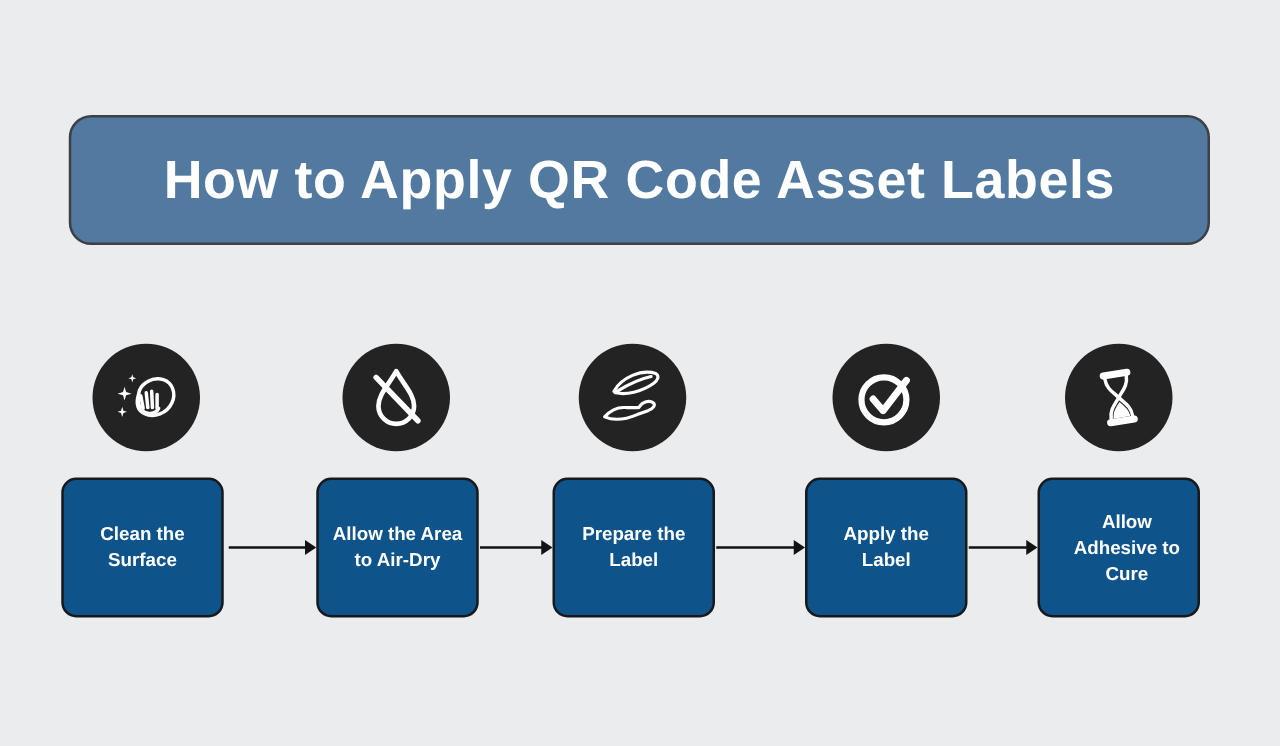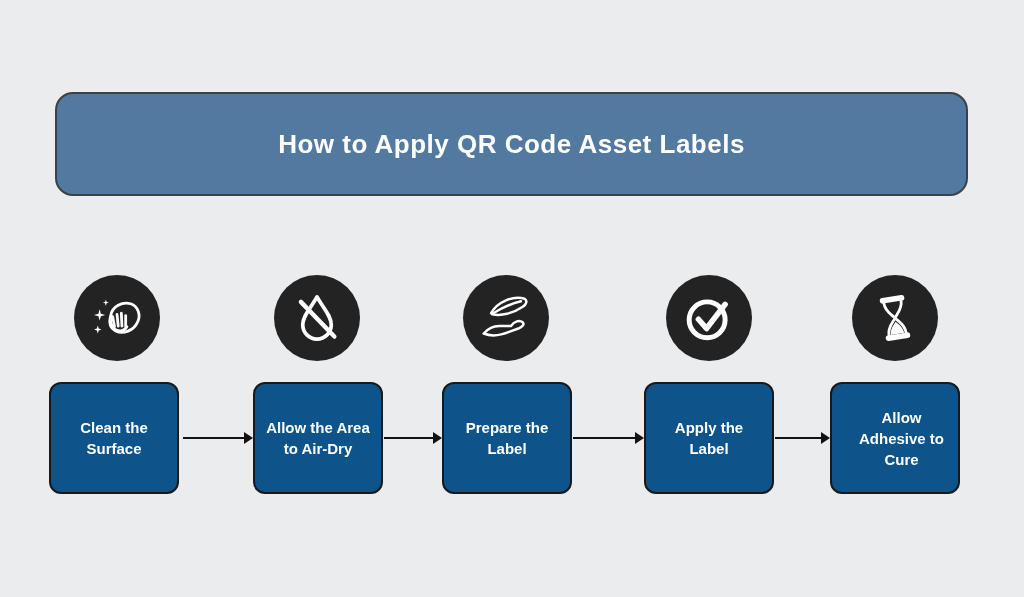--- a/index.html
+++ b/index.html
@@ -16,21 +16,21 @@
     left:55px;top:92px;
     width:913px;height:104px;
     background:#52799f;
     border:2px solid #3c4146;
     border-radius:18px;
     box-sizing:border-box;
     display:flex;align-items:center;justify-content:center;
   }
   .header-title{
     color:#ffffff;
-    font-size:26px;
+    font-size:43px;
     font-weight:700;
     letter-spacing:0.5px;
     text-align:center;
     margin:0;
   }
   
   .icon-circle{
     position:absolute;
     top:275px;
     width:86px;height:86px;

